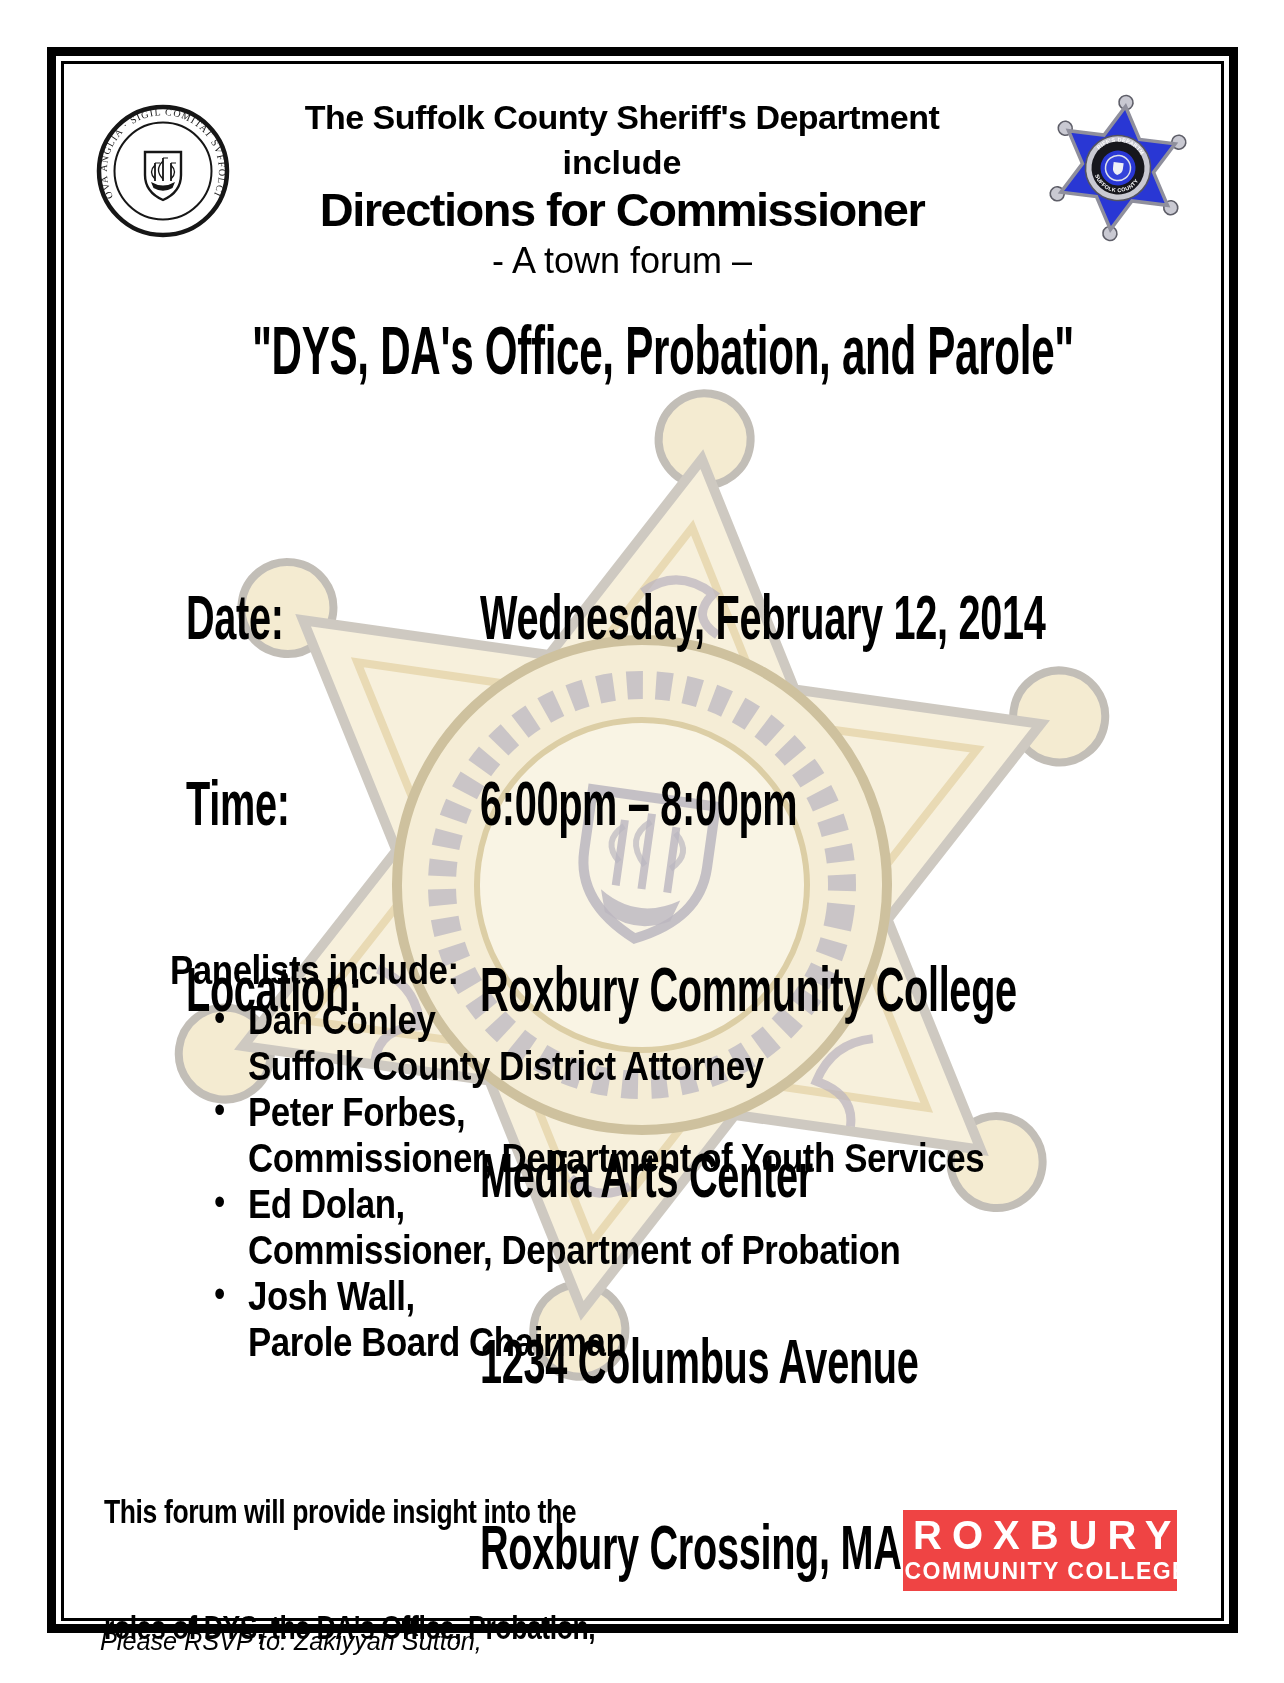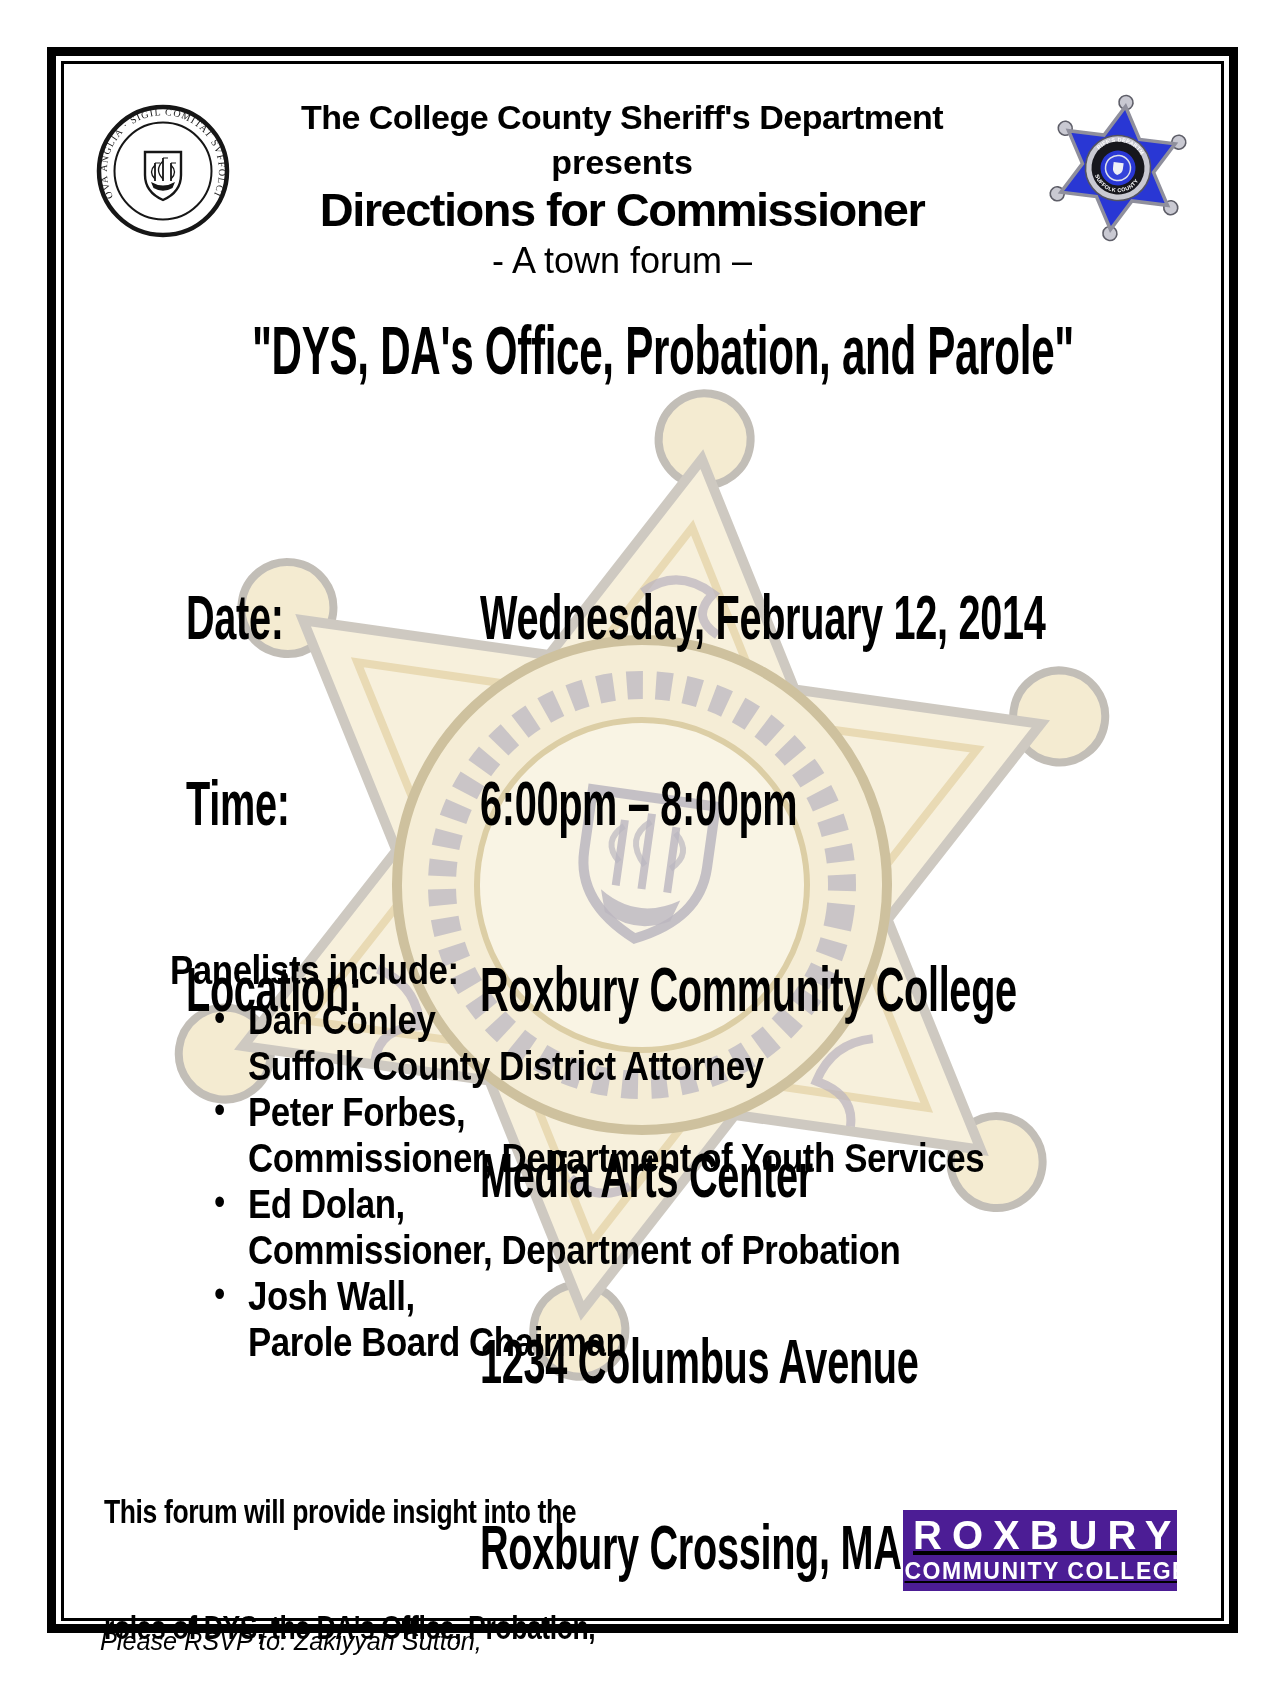--- a/index.html
+++ b/index.html
@@ -19,21 +19,21 @@
   .labels-col{left:186px;top:462px;}
   .values-col{left:480px;top:462px;}
   .drow{height:62px;}
   .pheading{left:170px;top:947px;font-size:41px;font-weight:700;line-height:46px;letter-spacing:-0.5px;transform:scaleX(0.85);transform-origin:0 0;white-space:pre;}
   .plist{left:248px;top:997px;transform:scaleX(0.85);transform-origin:0 0;}
   .pitem{position:relative;}
   .pitem .bullet{position:absolute;left:-40px;top:-2px;font-size:38px;line-height:46px;}
   .pname,.ptitle{font-size:41px;font-weight:700;line-height:46px;letter-spacing:-0.5px;white-space:pre;}
   .desc{left:104px;top:1415px;font-size:34px;font-weight:700;line-height:38.5px;letter-spacing:-0.5px;transform:scaleX(0.78);transform-origin:0 0;white-space:pre;}
   .rsvp{left:100px;top:1541px;font-size:26px;font-style:italic;line-height:40px;letter-spacing:0;transform:scaleX(0.97);transform-origin:0 0;white-space:pre;}
-  .rcc{left:903px;top:1510px;width:274px;height:81px;background:#4c1d95;text-align:center;overflow:hidden;text-decoration:underline;}
+  .rcc{left:903px;top:1510px;width:274px;height:81px;background:#ef4444;text-align:center;overflow:hidden;}
   .rcc-l1{color:#fff;font-weight:700;font-size:40px;line-height:46px;letter-spacing:10px;text-indent:10px;margin-top:2px;white-space:pre;}
   .rcc-l2{color:#fff;font-weight:700;font-size:23px;line-height:26px;letter-spacing:1.5px;text-indent:1.5px;white-space:pre;}
   svg{display:block;}
   .wm{left:102px;top:345px;width:1080px;height:1080px;}
   .seal{left:95px;top:103px;width:136px;height:136px;}
   .badge{left:1048px;top:90px;width:140px;height:156px;}
 </style>
 </head>
 <body>
 
@@ -104,22 +104,22 @@
         <textPath href="#bTop" startOffset="50%" text-anchor="middle">SHERIFF'S DEPARTMENT</textPath>
       </text>
       <text font-size="5.4" font-weight="700" letter-spacing="0.35" fill="#ffffff">
         <textPath href="#bBot" startOffset="50%" text-anchor="middle">SUFFOLK COUNTY</textPath>
       </text>
       <circle cx="70" cy="78" r="12.5" fill="#3443da" stroke="#dfe2ea" stroke-width="1.5"></circle>
       <path d="M65,72.5 h10 v6 q0 4.5 -5 6.5 q-5,-2 -5,-6.5 z" fill="#eef0f6"></path>
     </g>
   </svg>
 
-  <div class="abs ctr hl1">The College County Sheriff's Department</div>
-  <div class="abs ctr hl2">presents</div>
+  <div class="abs ctr hl1">The Suffolk County Sheriff's Department</div>
+  <div class="abs ctr hl2">include</div>
   <div class="abs ctr hl3">Directions for Commissioner</div>
   <div class="abs ctr hl4">- A town forum –</div>
 
   <div class="abs quote-wrap">
     <span class="quote">"DYS, DA's Office, Probation, and Parole"</span>
   </div>
 
   <div class="abs labels-col impact-col">
     <div class="drow">Date:</div>
     <div class="drow">Time:</div>

